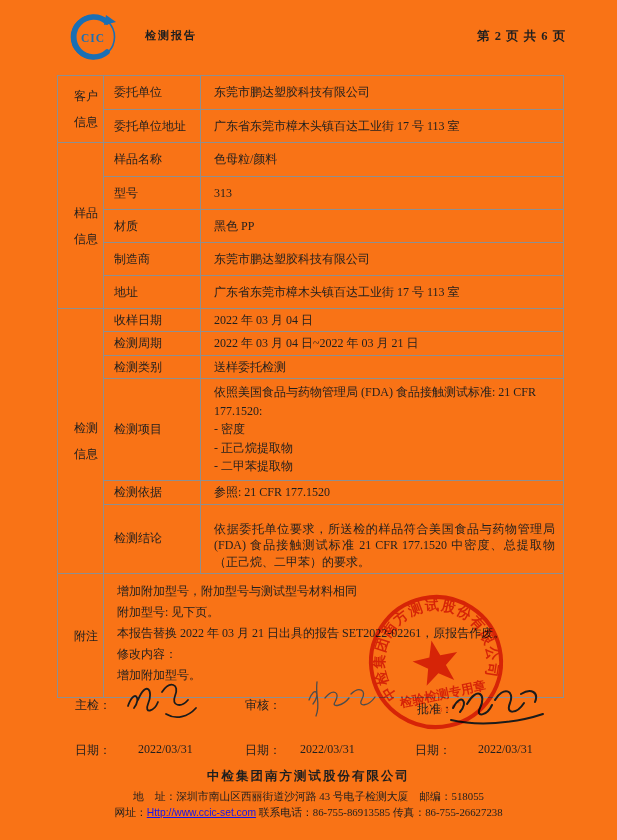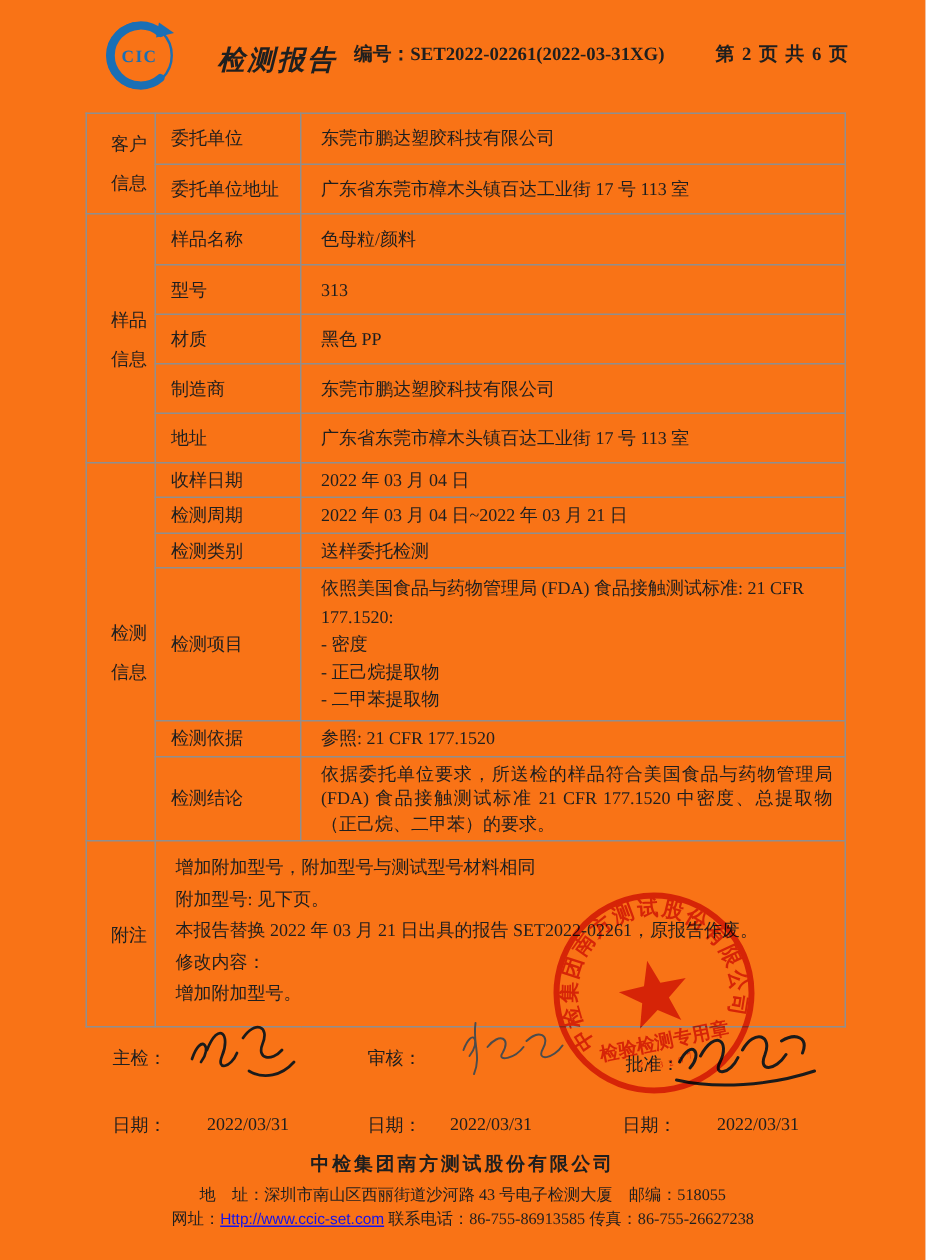--- a/index.html
+++ b/index.html
@@ -5,36 +5,36 @@
   * { margin:0; padding:0; box-sizing:border-box; }
   html,body { background:#e8e8e8; }
   .page {
     position:relative; width:617px; height:840px; margin:0 auto;
     background:#f97316; overflow:hidden;
     font-family:"Liberation Serif","DejaVu Serif",serif;
     color:#1f1f1f;
   }
   
   .hdr-logo { position:absolute; left:56px; top:12px; }
-  .hdr-title { position:absolute; left:145px; top:28px; font-size:18px; font-weight:bold; letter-spacing:2px;font-style:italic; }
+  .hdr-title { position:absolute; left:145px; top:28px; font-size:11px; font-weight:bold; letter-spacing:2px; }
   .hdr-no { position:absolute; left:236px; top:28px; font-size:12.5px; font-weight:bold; }
   .hdr-pages { position:absolute; left:477px; top:28px; font-size:12.5px; font-weight:bold; letter-spacing:1px; }
   
   .report-table {
     position:absolute; left:57px; top:75px; width:506px;
     border-collapse:collapse; table-layout:fixed;
     border:1.6px solid #6e6e6e;
   }
   .report-table td { border:1px solid #8f8f8f; font-size:12px; vertical-align:middle; }
   tr.sec-top td { border-top:1.6px solid #6e6e6e; }
   td.sec { text-align:right; line-height:26px; padding:0 5px; }
   td.lbl { padding-left:10px; }
   td.val { padding-left:13px; padding-right:16px; }
   td.multi { vertical-align:middle; padding:4px 8px 4px 13px; line-height:18.5px; }
-  td.para { vertical-align:middle; padding:3px 8px 3px 13px; line-height:16.5px; text-align:justify; }
+  td.para { vertical-align:middle; padding:16px 8px 3px 13px; line-height:16.5px; text-align:justify; }
   td.notes { vertical-align:top; padding:7px 10px 0 13px; line-height:21px; }
   .h34{height:34px}.h33{height:33px}.h23{height:23px}.h24{height:24px}.h96{height:96px}.h50{height:50px}.h124{height:124px}
   
   .sig-label { position:absolute; font-size:12px; }
   .sig-date { position:absolute; font-size:12px; }
   .sig-svg { position:absolute; }
   
   .stamp {
     position:absolute; left:366px; top:592px; width:140px; height:140px;
     transform:rotate(-12deg); opacity:0.88; mix-blend-mode:multiply;
@@ -53,21 +53,20 @@
 
 <div class="page">
 
   <svg class="hdr-logo" width="74" height="50" viewBox="0 0 74 50">
     <circle cx="37" cy="25" r="21.5" fill="none" stroke="#1a6fb5" stroke-width="1.6"></circle>
     <path d="M 51,10 A 20,20 0 1 0 51,40" fill="none" stroke="#1a6fb5" stroke-width="5.5" stroke-linecap="round"></path>
     <path d="M 50,3 L 60,10 L 48,13 Z" fill="#1a6fb5"></path>
     <text x="37" y="29.5" font-size="11.5" font-weight="bold" fill="#1a6fb5" text-anchor="middle" font-family="'Liberation Serif',serif" letter-spacing="1">CIC</text>
   </svg>
   <span class="hdr-title">检测报告</span>
-  <span class="hdr-no"><span>编号：</span><span>SET2022-02261(2022-03-31XG)</span></span>
   <span class="hdr-pages">第 2 页 共 6 页</span>
 
   <table class="report-table">
     <colgroup>
         <col style="width:46px">
         <col style="width:97px">
         <col style="width:363px">
       </colgroup>
 
     <tbody>

